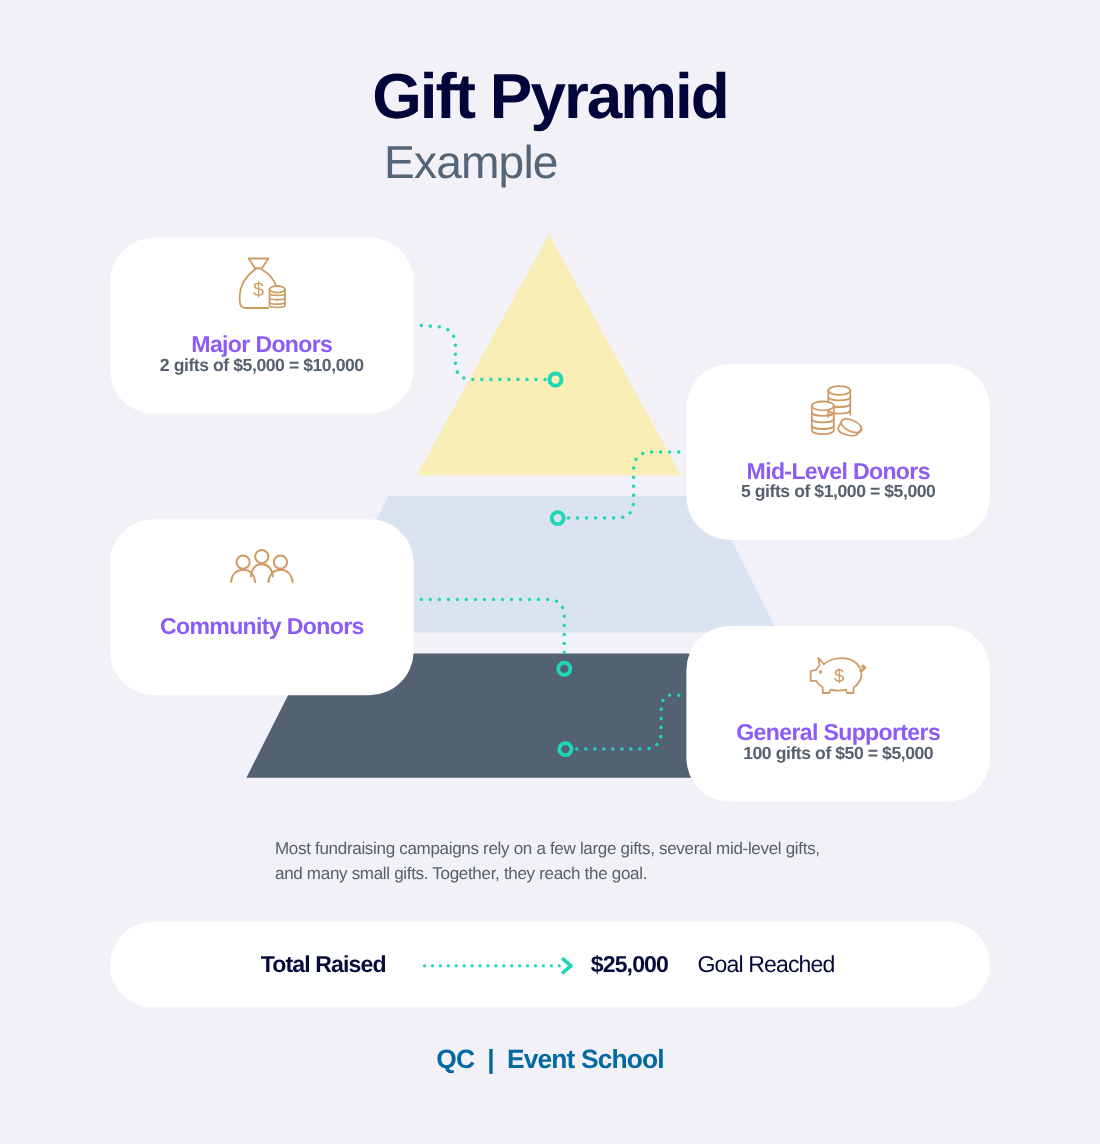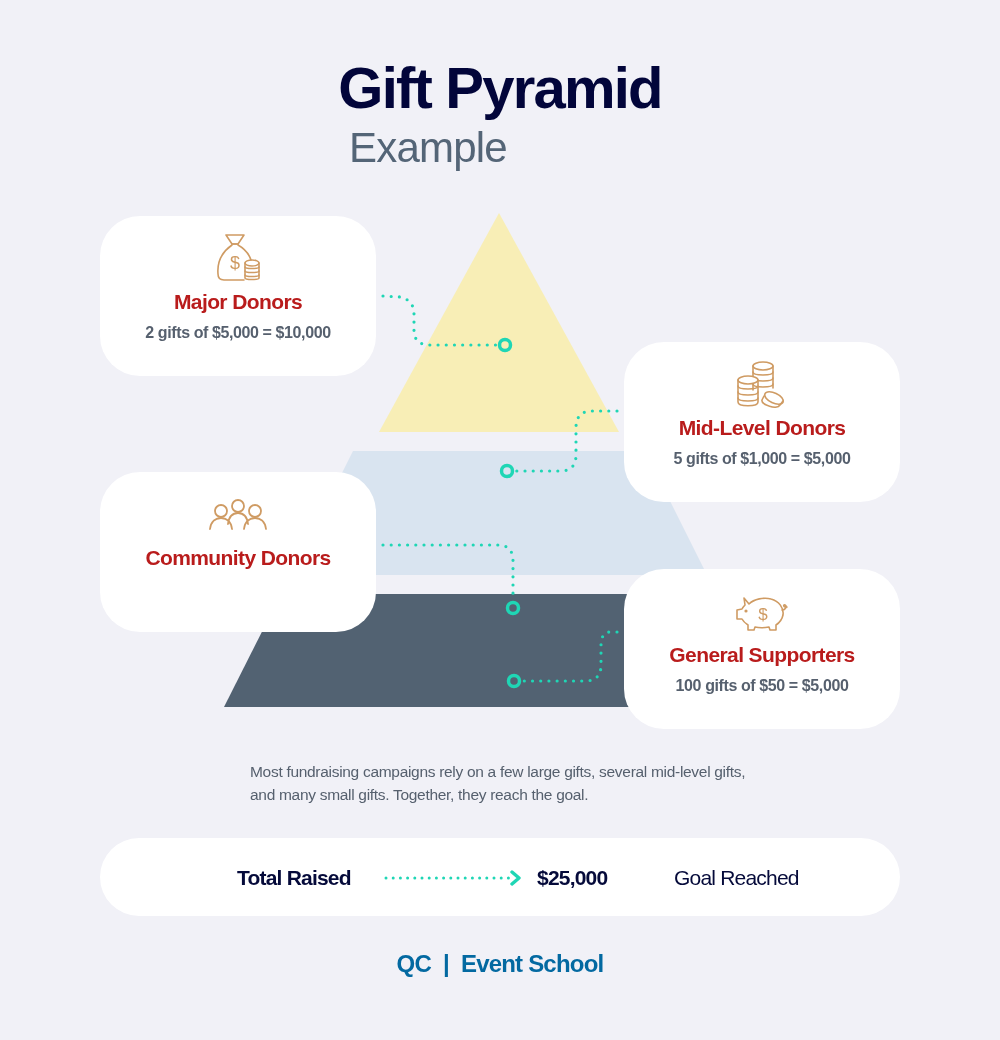--- a/index.html
+++ b/index.html
@@ -29,23 +29,23 @@
     width: 276px; height: 160px;
     background: #ffffff;
     border-radius: 40px;
     text-align: center;
   }
   .card .icon {
     position: absolute; left: 0; right: 0; top: 16px; height: 52px;
     display: flex; align-items: center; justify-content: center;
   }
   .card .name {
-    position: absolute; left: 0; right: 0; top: 72px;
+    position: absolute; left: 0; right: 0; top: 84px;
     font-size: 21px; font-weight: 700; letter-spacing: -0.6px;
-    color: #b91c1c; line-height: 28px;
+    color: #8b5cf6; line-height: 28px;
   }
   .card .detail {
     position: absolute; left: 0; right: 0; top: 106px;
     font-size: 16px; font-weight: 700; letter-spacing: -0.4px;
     color: #56606e; line-height: 22px;
   }
   .caption {
     position: absolute; left: 250px; top: 760px; width: 500px;
     text-align: left;
     font-size: 15.5px; color: #56606e; line-height: 23px; letter-spacing: -0.3px;
@@ -63,21 +63,20 @@
   .total-arrow { position: absolute; left: 283px; top: 32px; }
   .total-amount {
     position: absolute; left: 437px; top: 26px;
     font-size: 21px; font-weight: 700; letter-spacing: -0.8px; color: #050a3a;
     line-height: 28px;
   }
   .total-status {
     position: absolute; left: 534px; top: 26px;
     font-size: 21px; font-weight: 400; letter-spacing: -0.8px; color: #050a3a;
     line-height: 28px;
-    margin-left: 40px;
   }
   .footer {
     position: absolute; left: 0; top: 948px; width: 1000px;
     text-align: center;
     font-size: 24px; font-weight: 700; letter-spacing: -0.8px;
     color: #0369a1; line-height: 32px;
   }
   .footer .sep { display: inline-block; margin: 0 12px; }
 </style>
 </head>
@@ -122,21 +121,21 @@
       <path d="M31,31 L31,46 C31,48 45,48 45,46 L45,31"></path>
       <path d="M31,35 C31,37 45,37 45,35"></path>
       <path d="M31,39 C31,41 45,41 45,39"></path>
       <path d="M31,43 C31,45 45,45 45,43"></path>
     </svg>
   </div>
   <div class="name">Major Donors</div>
   <div class="detail">2 gifts of $5,000 = $10,000</div>
 </div>
 
-<div class="card" style="left:624px; top:331px;margin-top:11px;">
+<div class="card" style="left:624px; top:331px;">
   <div class="icon">
     <svg width="52" height="48" viewBox="0 0 52 48" fill="none" stroke="#cf9b63" stroke-width="1.6" stroke-linejoin="round" stroke-linecap="round">
       <ellipse cx="27" cy="6" rx="10" ry="4"></ellipse>
       <path d="M17,6 L17,30 M37,6 L37,28"></path>
       <path d="M17,12 C17,16 37,16 37,12"></path>
       <path d="M17,18 C17,22 37,22 37,18"></path>
       <path d="M17,24 C17,28 37,28 37,24"></path>
       <ellipse cx="12" cy="20" rx="10" ry="4" fill="#fff"></ellipse>
       <path d="M2,20 L2,42 C2,47 22,47 22,42 L22,20"></path>
       <path d="M2,26 C2,30 22,30 22,26"></path>

